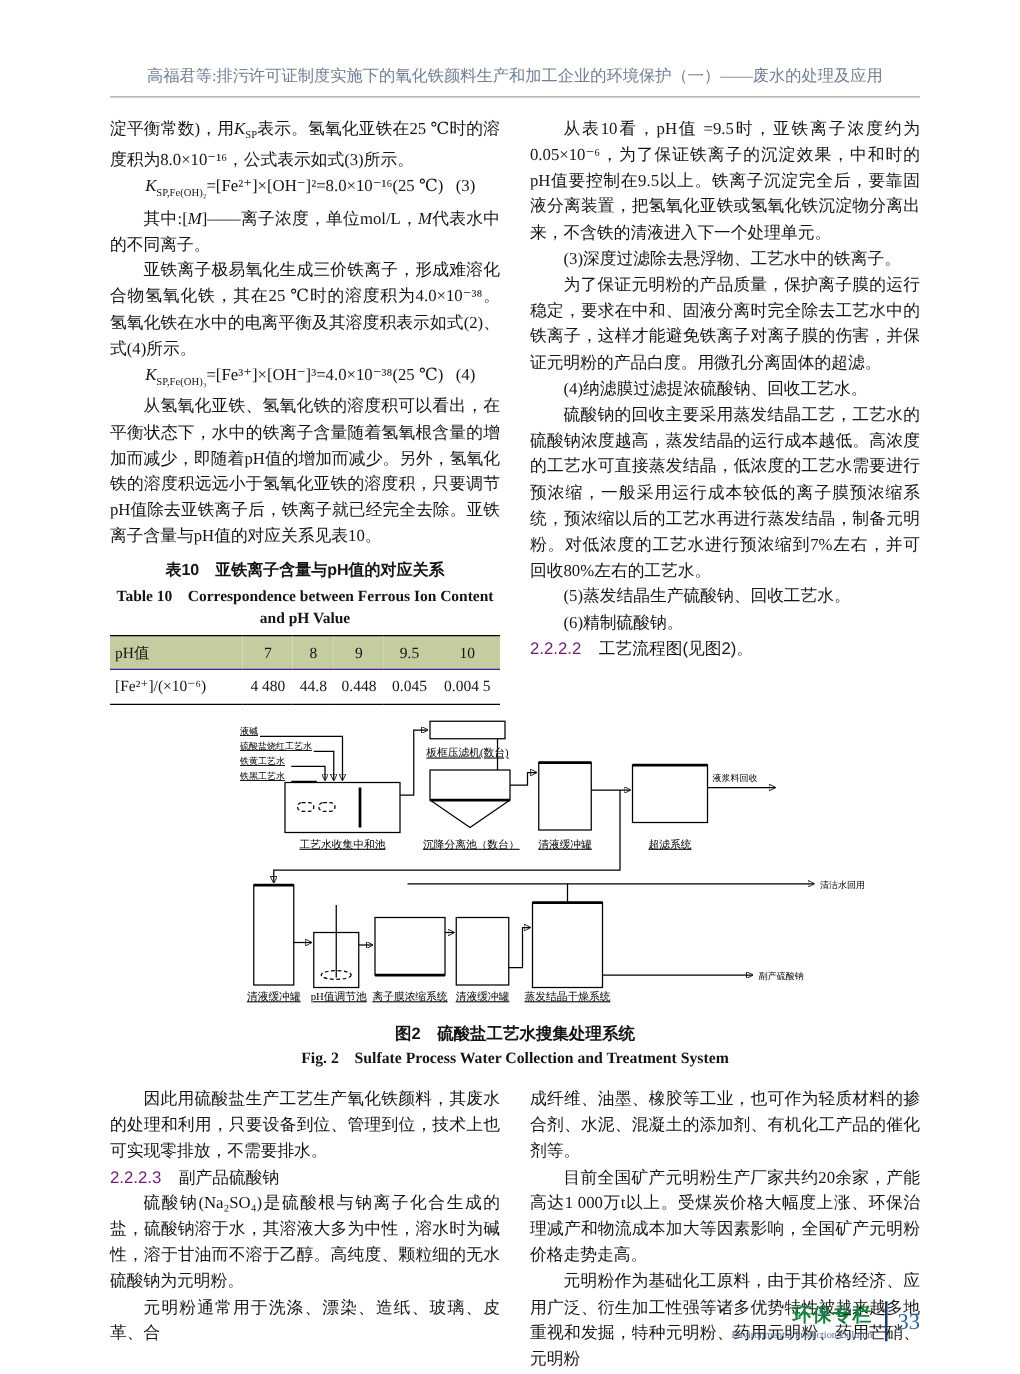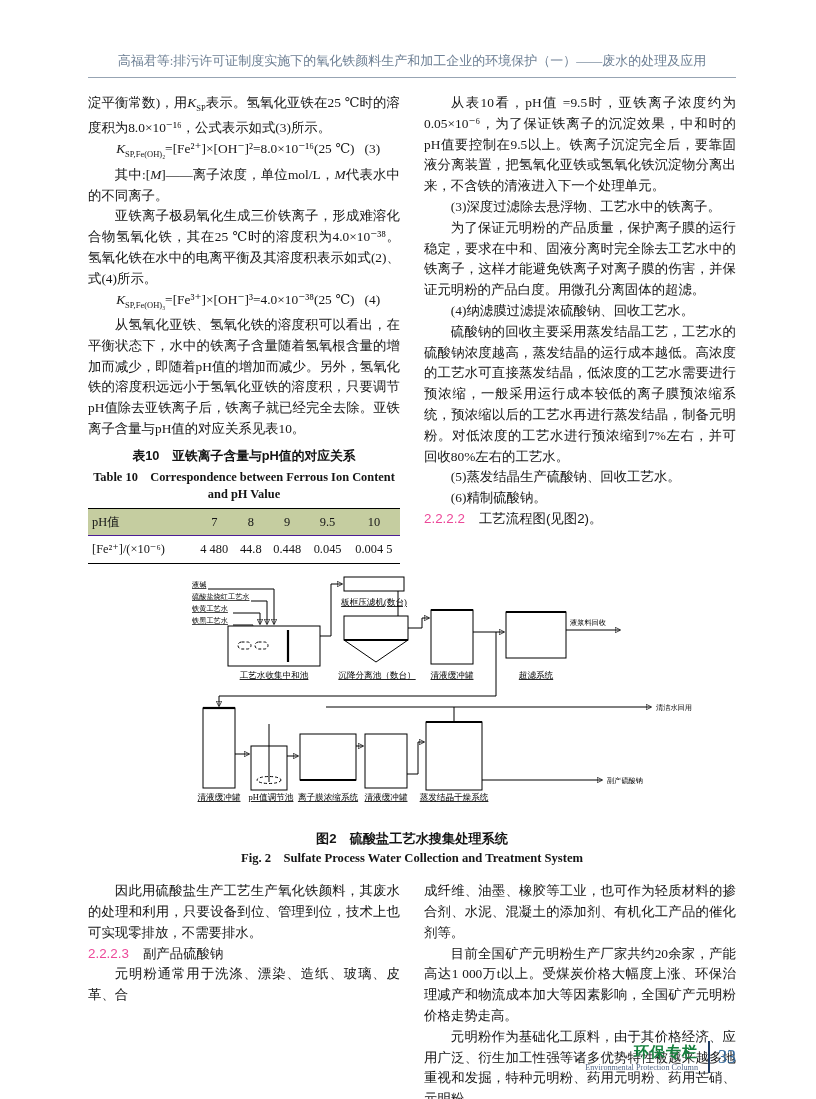--- a/index.html
+++ b/index.html
@@ -13,41 +13,41 @@
 
   .cols { display:flex; gap:24px; margin-top:15px; }
   .col { width:312px; font-size:13.4px; line-height:20.8px; text-align:justify; text-justify:inter-ideograph; }
   p.indent { text-indent:2em; }
   .it { font-style:italic; }
   .sb { font-size:8.5px; }
   .formula { padding-left:2.1em; text-align:left; }
   .eqtag { margin-left:10px; }
 
   .sec-head { font-family:"Liberation Sans","DejaVu Sans",sans-serif; font-size:13.4px; }
-  .sec-num { color:#ec4899; margin-right:14px; }
+  .sec-num { color:#701a75; margin-right:14px; }
 
   .tbl-cap-zh { margin-top:6px; text-align:center; font-size:12.8px; font-weight:bold;
                 font-family:"Liberation Sans","DejaVu Sans",sans-serif; }
   .tbl-cap-en { text-align:center; font-size:12.4px; font-weight:bold; line-height:17px; margin-top:2px; }
   table.t10 { width:100%; border-collapse:collapse; margin-top:5px; font-size:12.4px;
               border-top:1.6px solid #000; border-bottom:1.6px solid #000; }
   table.t10 th, table.t10 td { font-weight:normal; padding:3px 2px; }
   table.t10 thead tr { background:#c5cda0; border-bottom:1px solid #4c1d95; }
   table.t10 th:first-child, table.t10 td:first-child { text-align:left; padding-left:4px; width:34%; }
   table.t10 th, table.t10 td { text-align:center; }
 
   .figure-block { margin-top:10px; }
   .fig-svg { display:block; width:648px; height:238px; }
   .fig-svg text { font-family:"Liberation Serif","DejaVu Serif",serif; fill:#000; }
   .fig-svg .nlabel { font-size:8.6px; text-decoration:underline; }
   .fig-svg .slabel { font-size:7.2px; }
   .fig-svg .ulabel { font-size:7.2px; text-decoration:underline; }
   .fig-svg line, .fig-svg rect, .fig-svg path, .fig-svg polyline { stroke:#000; fill:none; stroke-width:1; }
   .fig-svg .thick { stroke-width:2.2; }
-  .fig-cap-zh { text-align:center; font-size:13.2px; font-weight:bold; margin-top:18px;
+  .fig-cap-zh { text-align:center; font-size:13.2px; font-weight:bold; margin-top:6px;
                 font-family:"Liberation Sans","DejaVu Sans",sans-serif; }
   .fig-cap-en { text-align:center; font-size:12.6px; font-weight:bold; margin-top:2px; }
 
   .bottom-cols { margin-top:14px; }
 
   .footer { position:absolute; right:80px; bottom:26px; display:flex; align-items:center; }
   .footer-txt { text-align:right; }
   .footer-zh { font-family:"Liberation Sans","DejaVu Sans",sans-serif; font-weight:bold;
                font-size:15px; color:#15803d; letter-spacing:1px; }
   .footer-en { font-size:8.2px; color:#54688a; margin-top:1px; }
@@ -211,20 +211,21 @@
         </g>
       </svg>
       <div class="fig-cap-zh">图2　硫酸盐工艺水搜集处理系统</div>
       <div class="fig-cap-en">Fig. 2　Sulfate Process Water Collection and Treatment System</div>
     </div>
 
     <div class="cols bottom-cols">
       <div class="col">
         <p class="indent">因此用硫酸盐生产工艺生产氧化铁颜料，其废水的处理和利用，只要设备到位、管理到位，技术上也可实现零排放，不需要排水。</p>
         <p class="sec-head"><span class="sec-num">2.2.2.3</span><span>副产品硫酸钠</span></p>
+        <p class="indent">硫酸钠(Na₂SO₄)是硫酸根与钠离子化合生成的盐，硫酸钠溶于水，其溶液大多为中性，溶水时为碱性，溶于甘油而不溶于乙醇。高纯度、颗粒细的无水硫酸钠为元明粉。</p>
         <p class="indent">元明粉通常用于洗涤、漂染、造纸、玻璃、皮革、合</p>
       </div>
       <div class="col">
         <p>成纤维、油墨、橡胶等工业，也可作为轻质材料的掺合剂、水泥、混凝土的添加剂、有机化工产品的催化剂等。</p>
         <p class="indent">目前全国矿产元明粉生产厂家共约20余家，产能高达1 000万t以上。受煤炭价格大幅度上涨、环保治理减产和物流成本加大等因素影响，全国矿产元明粉价格走势走高。</p>
         <p class="indent">元明粉作为基础化工原料，由于其价格经济、应用广泛、衍生加工性强等诸多优势特性被越来越多地重视和发掘，特种元明粉、药用元明粉、药用芒硝、元明粉</p>
       </div>
     </div>
   </div>
 

